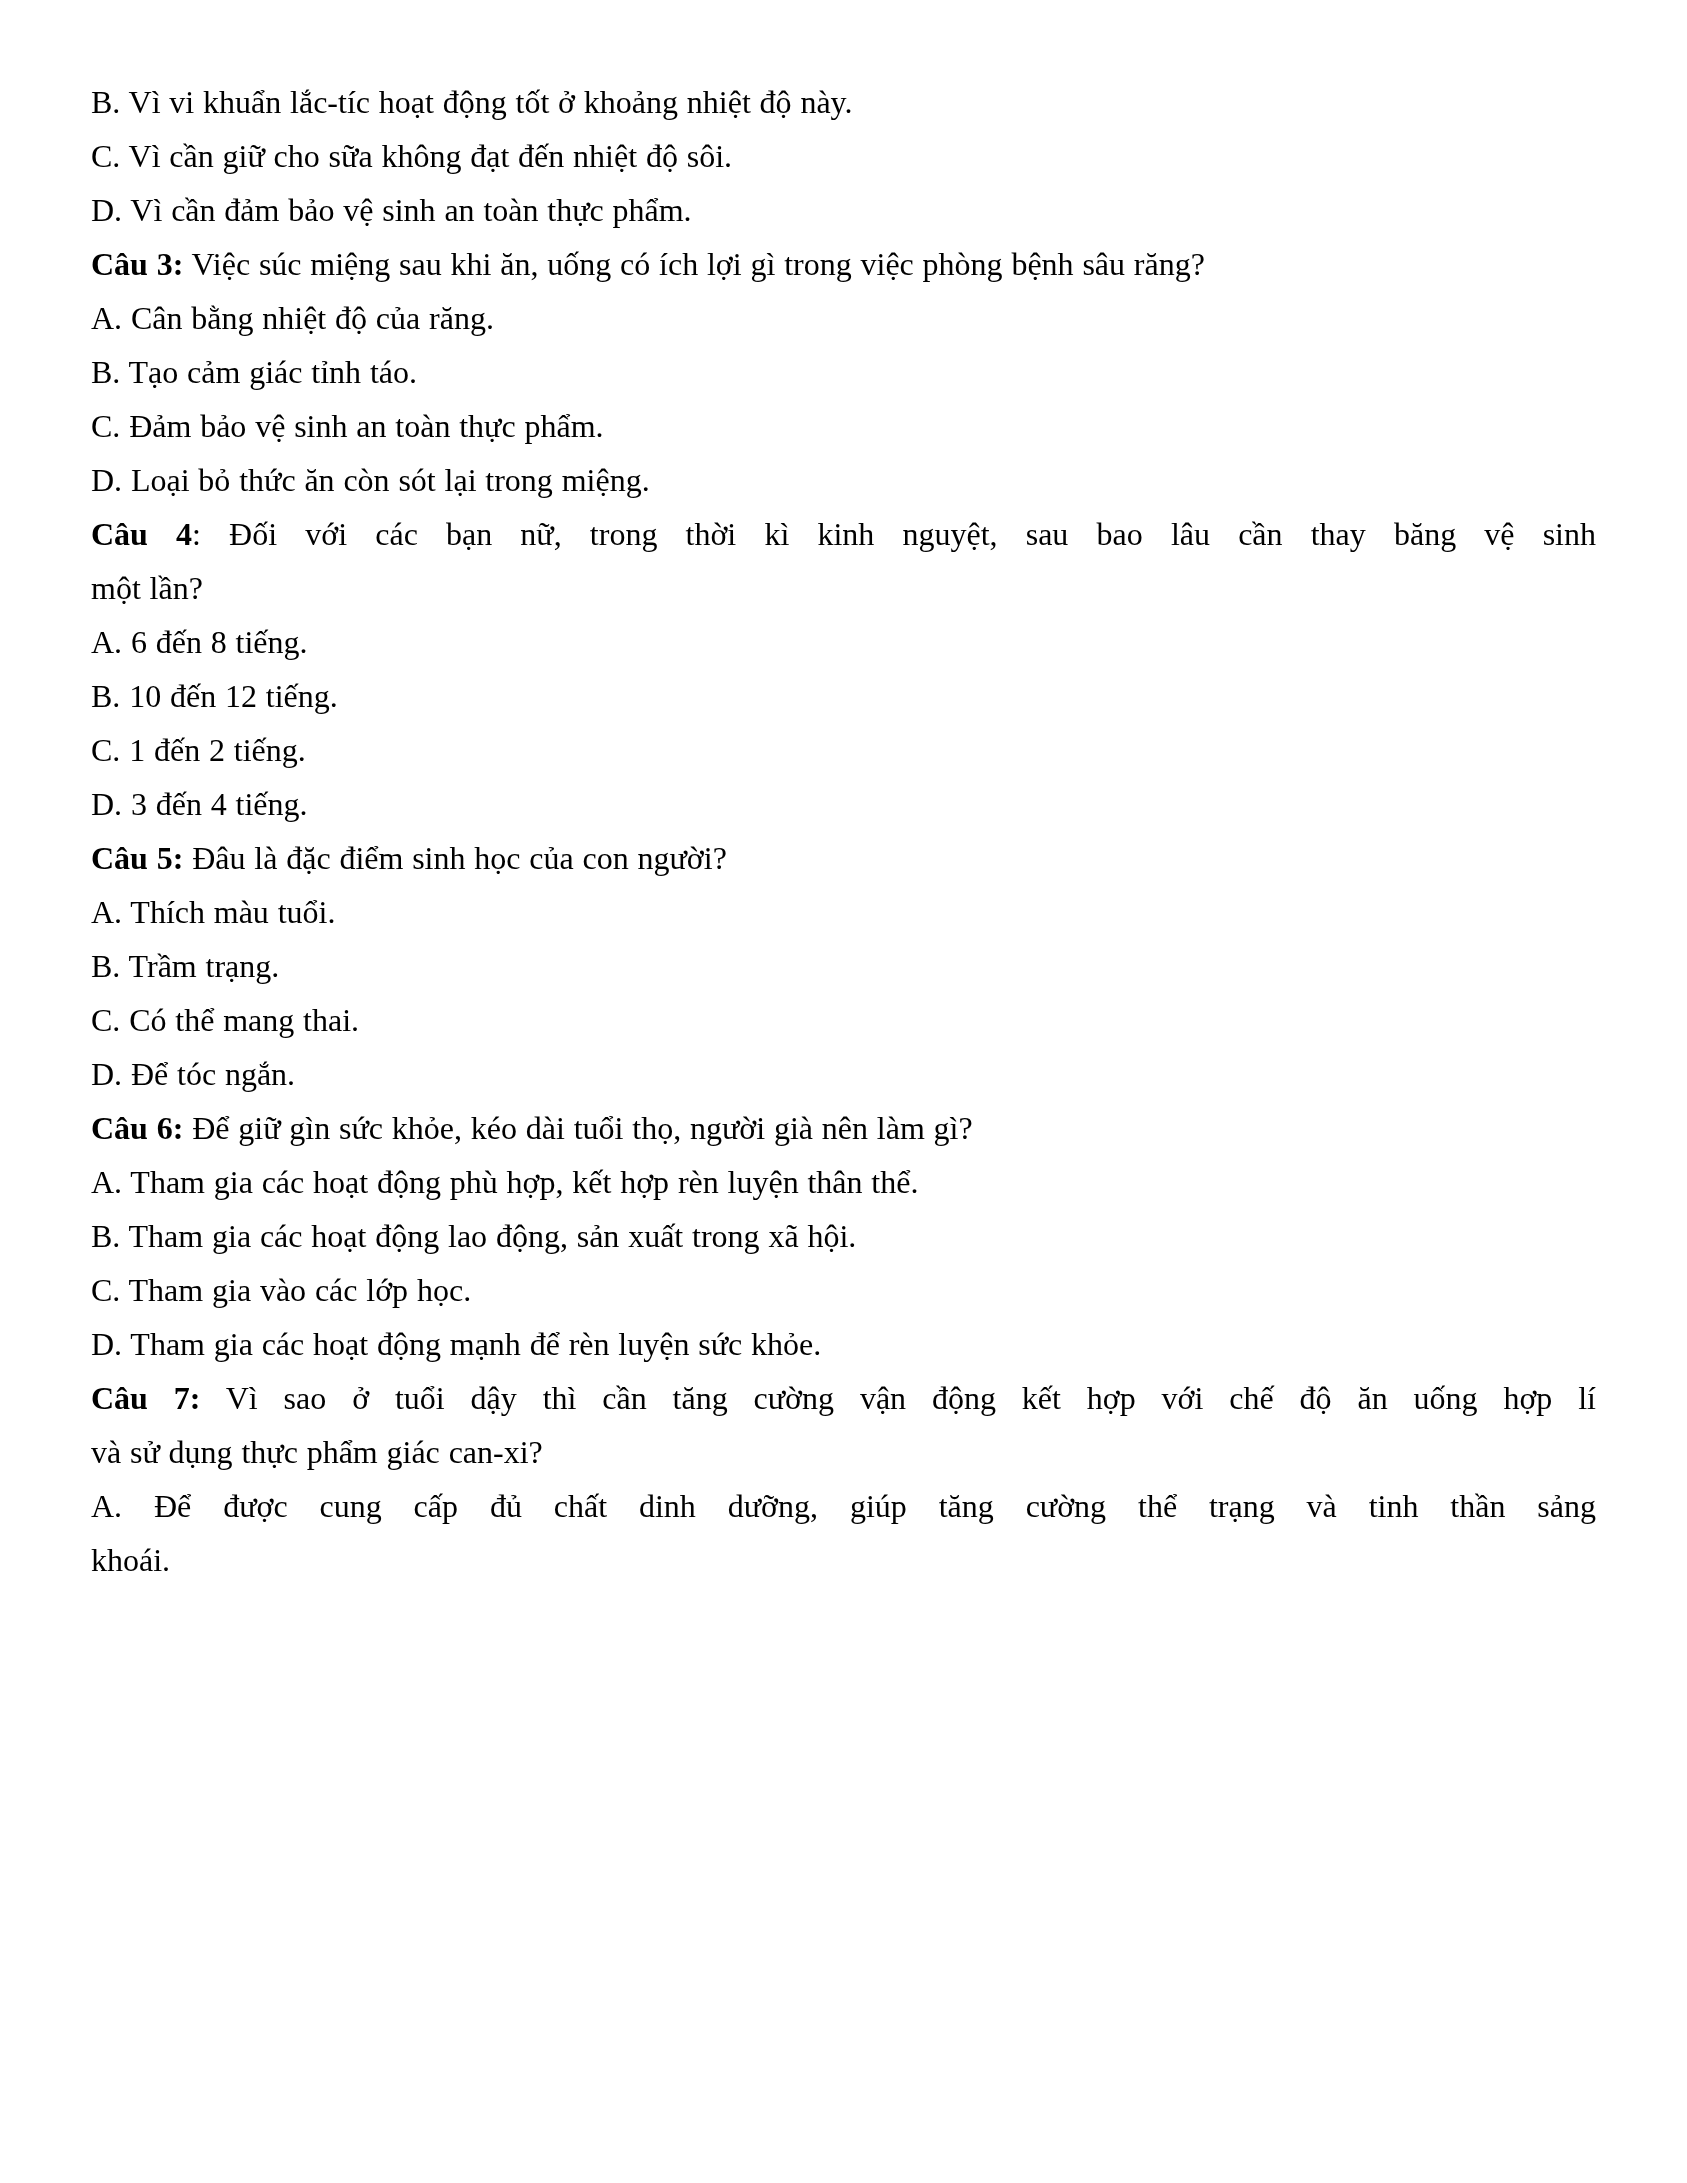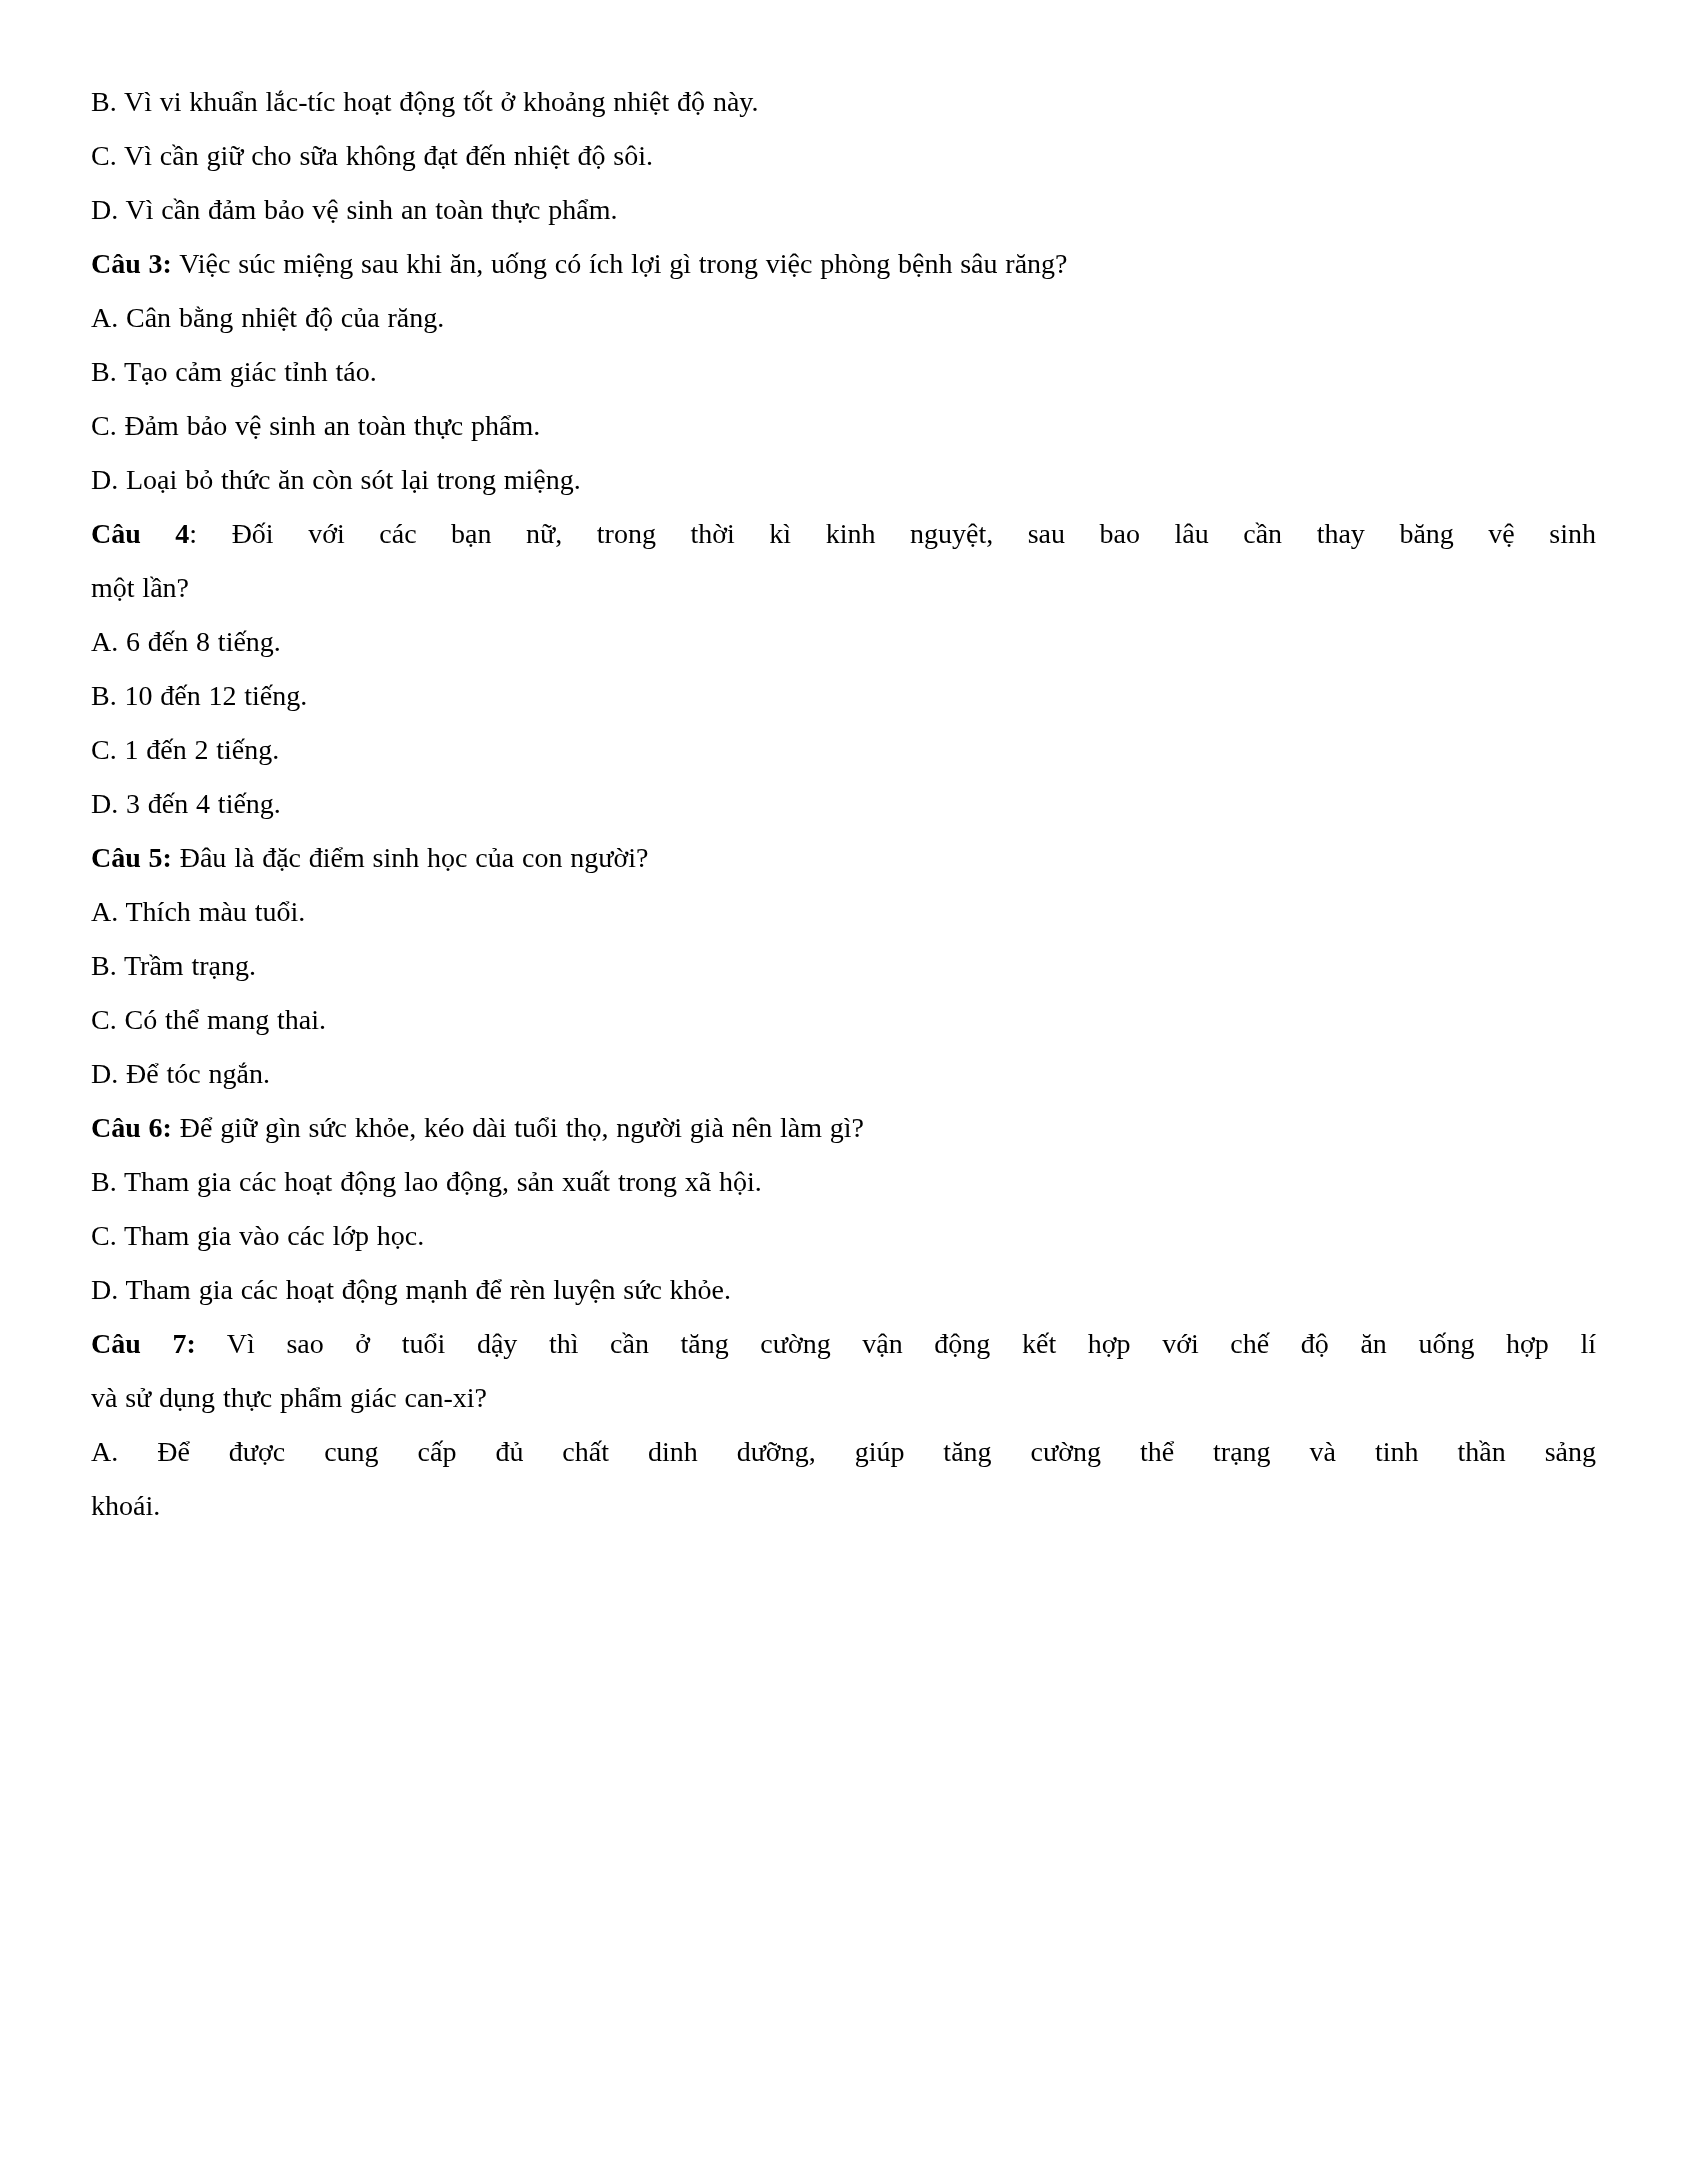--- a/index.html
+++ b/index.html
@@ -16,21 +16,21 @@
   }
   .page {
     box-sizing: border-box;
     width: 1687px;
     height: 2183px;
     padding: 75px 91px 0 91px;
     background: #ffffff;
   }
   .line {
     margin: 0;
-    font-size: 28px;
+    font-size: 32px;
     line-height: 54px;
     text-align: justify;
     word-spacing: 0.8px;
   }
   .line.jfull {
     
     text-align: justify;
     text-align-last: justify;
   }
   .line b {
@@ -56,20 +56,21 @@
       <p class="line">A. 6 đến 8 tiếng.</p>
       <p class="line">B. 10 đến 12 tiếng.</p>
       <p class="line">C. 1 đến 2 tiếng.</p>
       <p class="line">D. 3 đến 4 tiếng.</p>
       <p class="line"><b>Câu 5:</b> Đâu là đặc điểm sinh học của con người?</p>
       <p class="line">A. Thích màu tuổi.</p>
       <p class="line">B. Trầm trạng.</p>
       <p class="line">C. Có thể mang thai.</p>
       <p class="line">D. Để tóc ngắn.</p>
       <p class="line"><b>Câu 6:</b> Để giữ gìn sức khỏe, kéo dài tuổi thọ, người già nên làm gì?</p>
+      <p class="line">A. Tham gia các hoạt động phù hợp, kết hợp rèn luyện thân thể.</p>
       <p class="line">B. Tham gia các hoạt động lao động, sản xuất trong xã hội.</p>
       <p class="line">C. Tham gia vào các lớp học.</p>
       <p class="line">D. Tham gia các hoạt động mạnh để rèn luyện sức khỏe.</p>
       <p class="line jfull"><b>Câu 7:</b> Vì sao ở tuổi dậy thì cần tăng cường vận động kết hợp với chế độ ăn uống hợp lí</p>
       <p class="line">và sử dụng thực phẩm giác can-xi?</p>
       <p class="line jfull">A. Để được cung cấp đủ chất dinh dưỡng, giúp tăng cường thể trạng và tinh thần sảng</p>
       <p class="line">khoái.</p>
     </div>
 </div>
 

